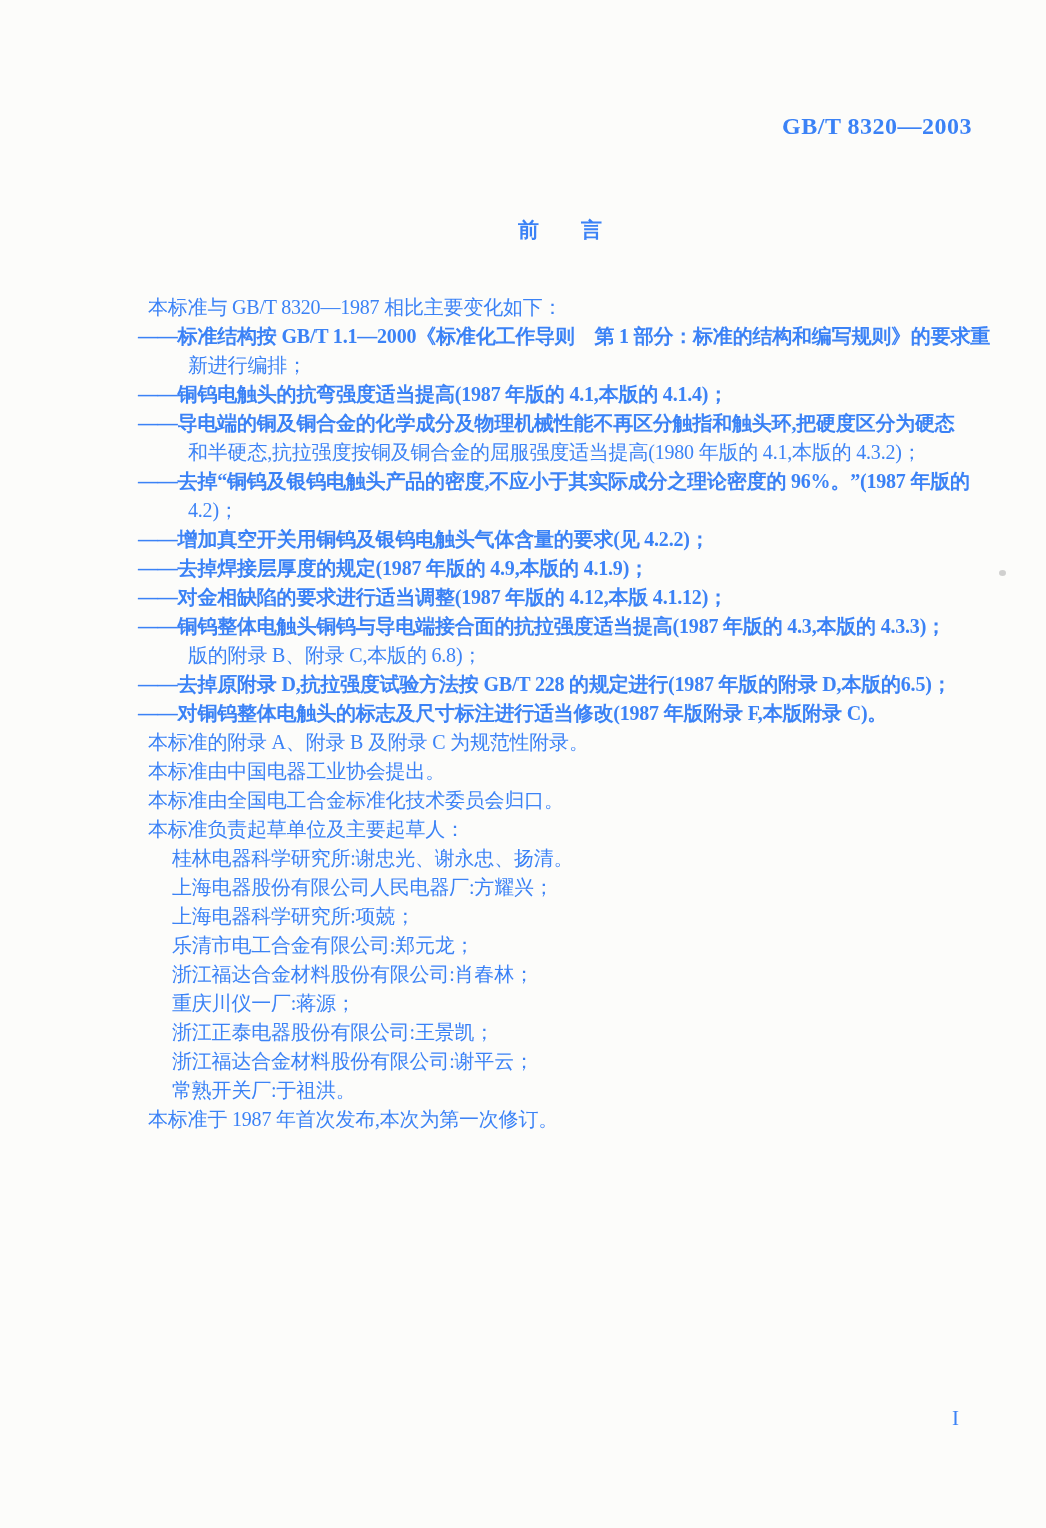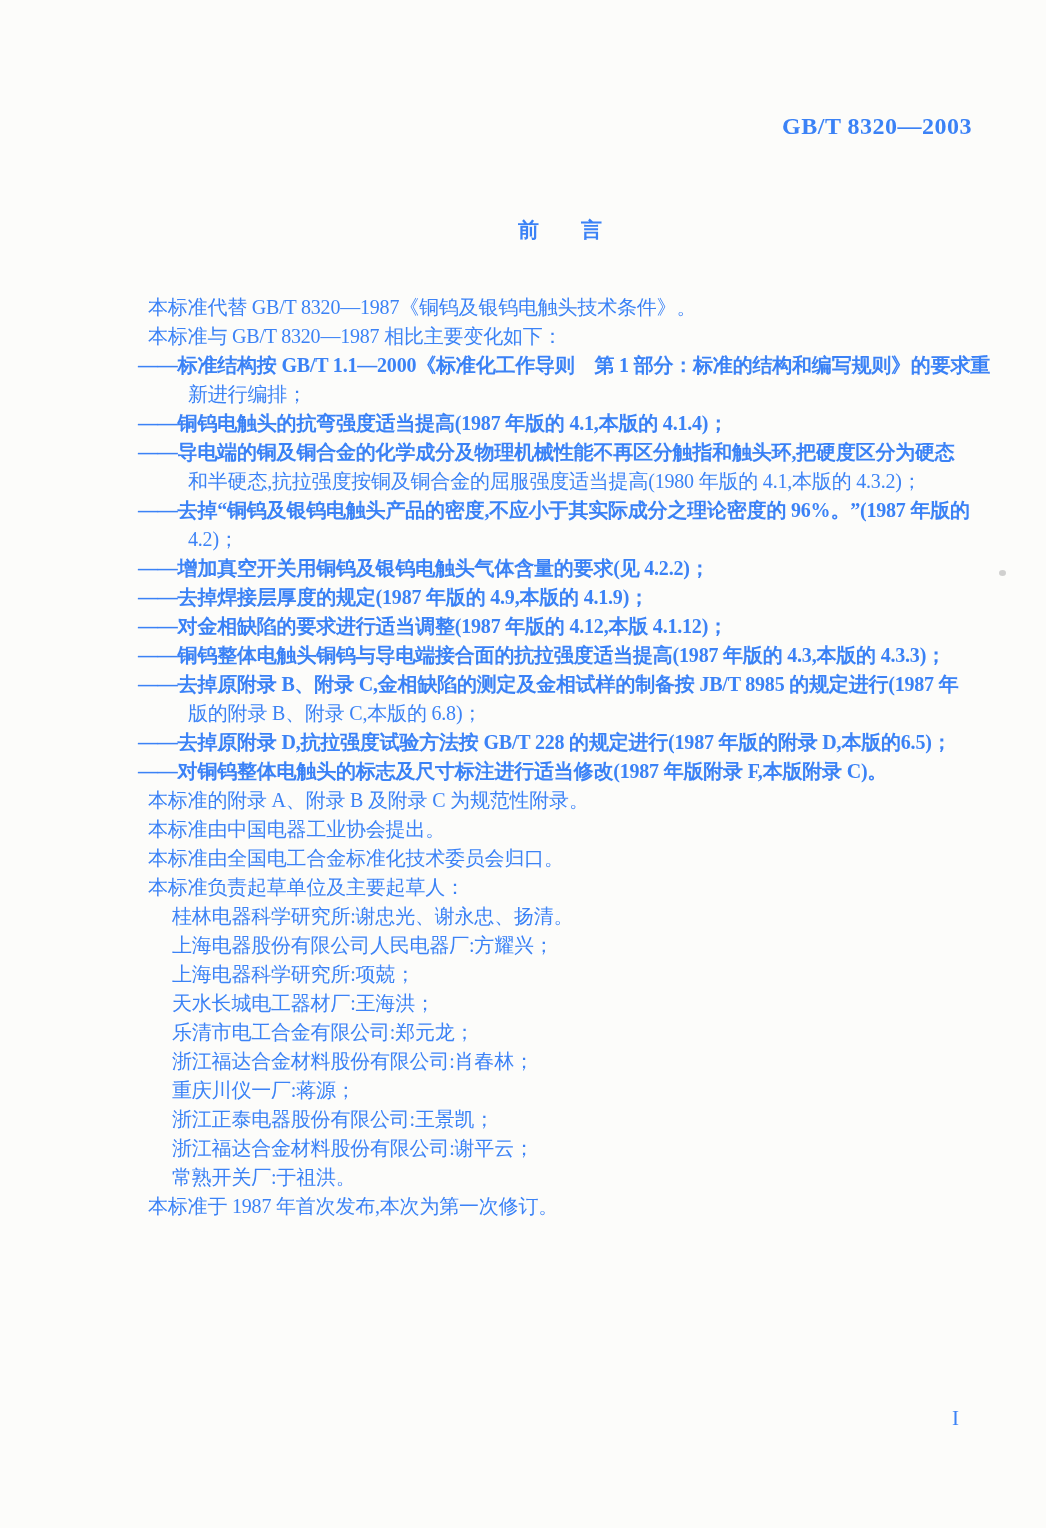--- a/index.html
+++ b/index.html
@@ -74,45 +74,42 @@
 </style>
 </head>
 <body>
 
 <div class="page">
   <div class="doc-code">GB/T 8320—2003</div>
 
   <h1 class="title">前　　言</h1>
 
   <div class="body-block">
-      <div class="line t-p">本标准代替 GB/T 8320—1987《铜钨及银钨电触头技术条件》。</div>
       <div class="line t-p">本标准与 GB/T 8320—1987 相比主要变化如下：</div>
       <div class="line t-dash">——标准结构按 GB/T 1.1—2000《标准化工作导则　第 1 部分：标准的结构和编写规则》的要求重</div>
       <div class="line t-cont">新进行编排；</div>
       <div class="line t-dash">——铜钨电触头的抗弯强度适当提高(1987 年版的 4.1,本版的 4.1.4)；</div>
       <div class="line t-dash">——导电端的铜及铜合金的化学成分及物理机械性能不再区分触指和触头环,把硬度区分为硬态</div>
       <div class="line t-cont">和半硬态,抗拉强度按铜及铜合金的屈服强度适当提高(1980 年版的 4.1,本版的 4.3.2)；</div>
       <div class="line t-dash">——去掉“铜钨及银钨电触头产品的密度,不应小于其实际成分之理论密度的 96%。”(1987 年版的</div>
       <div class="line t-cont">4.2)；</div>
       <div class="line t-dash">——增加真空开关用铜钨及银钨电触头气体含量的要求(见 4.2.2)；</div>
       <div class="line t-dash">——去掉焊接层厚度的规定(1987 年版的 4.9,本版的 4.1.9)；</div>
       <div class="line t-dash">——对金相缺陷的要求进行适当调整(1987 年版的 4.12,本版 4.1.12)；</div>
       <div class="line t-dash">——铜钨整体电触头铜钨与导电端接合面的抗拉强度适当提高(1987 年版的 4.3,本版的 4.3.3)；</div>
-      <div class="line t-dash">——去掉原附录 B、附录 C,金相缺陷的测定及金相试样的制备按 JB/T 8985 的规定进行(1987 年</div>
       <div class="line t-cont">版的附录 B、附录 C,本版的 6.8)；</div>
       <div class="line t-dash">——去掉原附录 D,抗拉强度试验方法按 GB/T 228 的规定进行(1987 年版的附录 D,本版的6.5)；</div>
       <div class="line t-dash">——对铜钨整体电触头的标志及尺寸标注进行适当修改(1987 年版附录 F,本版附录 C)。</div>
       <div class="line t-p">本标准的附录 A、附录 B 及附录 C 为规范性附录。</div>
       <div class="line t-p">本标准由中国电器工业协会提出。</div>
       <div class="line t-p">本标准由全国电工合金标准化技术委员会归口。</div>
       <div class="line t-p">本标准负责起草单位及主要起草人：</div>
       <div class="line t-name">桂林电器科学研究所:谢忠光、谢永忠、扬清。</div>
       <div class="line t-name">上海电器股份有限公司人民电器厂:方耀兴；</div>
       <div class="line t-name">上海电器科学研究所:项兢；</div>
-      <div class="line t-name">天水长城电工器材厂:王海洪；</div>
       <div class="line t-name">乐清市电工合金有限公司:郑元龙；</div>
       <div class="line t-name">浙江福达合金材料股份有限公司:肖春林；</div>
       <div class="line t-name">重庆川仪一厂:蒋源；</div>
       <div class="line t-name">浙江正泰电器股份有限公司:王景凯；</div>
       <div class="line t-name">浙江福达合金材料股份有限公司:谢平云；</div>
       <div class="line t-name">常熟开关厂:于祖洪。</div>
       <div class="line t-p">本标准于 1987 年首次发布,本次为第一次修订。</div>
     </div>
 
   <div class="scan-dot"></div>

